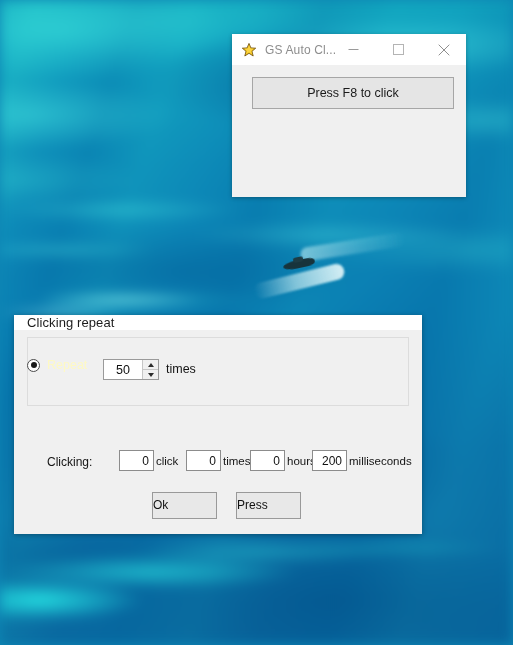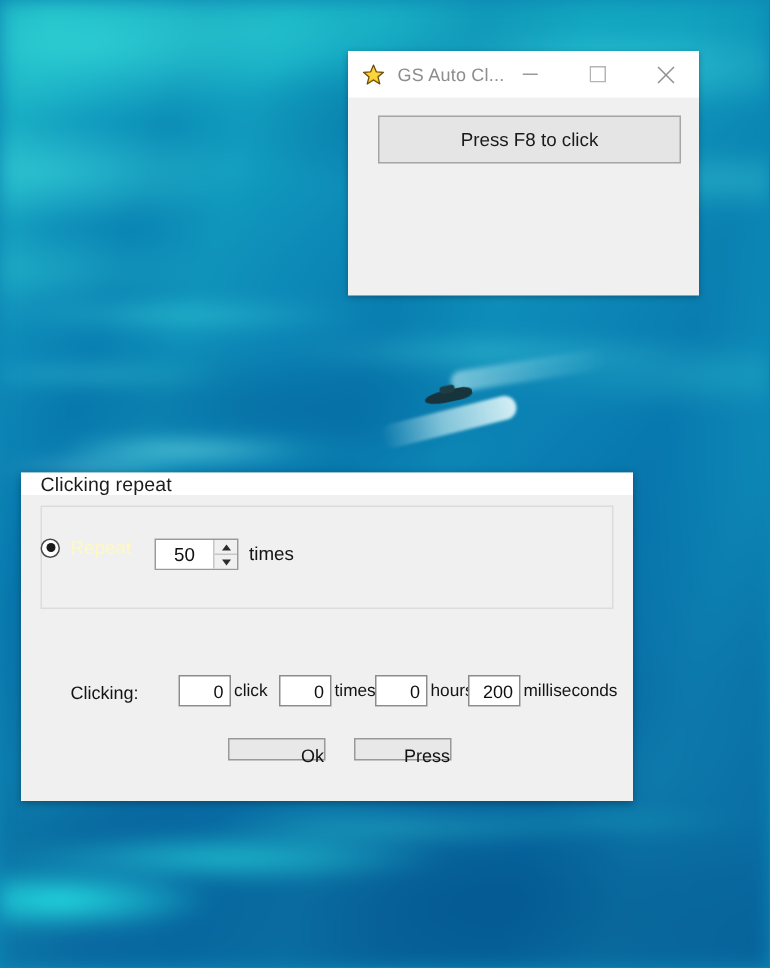--- a/index.html
+++ b/index.html
@@ -391,30 +391,30 @@
   .iv-unit {
     margin-left: 2px;
     font-size: 11.5px;
     color: #141414;
     white-space: nowrap;
   }
 
   .dlg-btn {
     position: absolute;
     width: 65px;
-    height: 15px;
+    height: 27px;
     top: 492px;
     background: #e8e8e8;
     border: 1px solid #999999;
     box-sizing: border-box;
     font-family: "Liberation Sans", sans-serif;
     font-size: 12px;
     color: #111111;
     padding: 0;
-    text-align: right;
+    text-align: left;
     line-height: 23px;
   }
   #btn-ok { left: 152px; }
   #btn-cancel { left: 236px; }
 </style>
 </head>
 <body>
 
 <div id="desktop">
   <div class="blurlayer" style="position:absolute;inset:0;">

